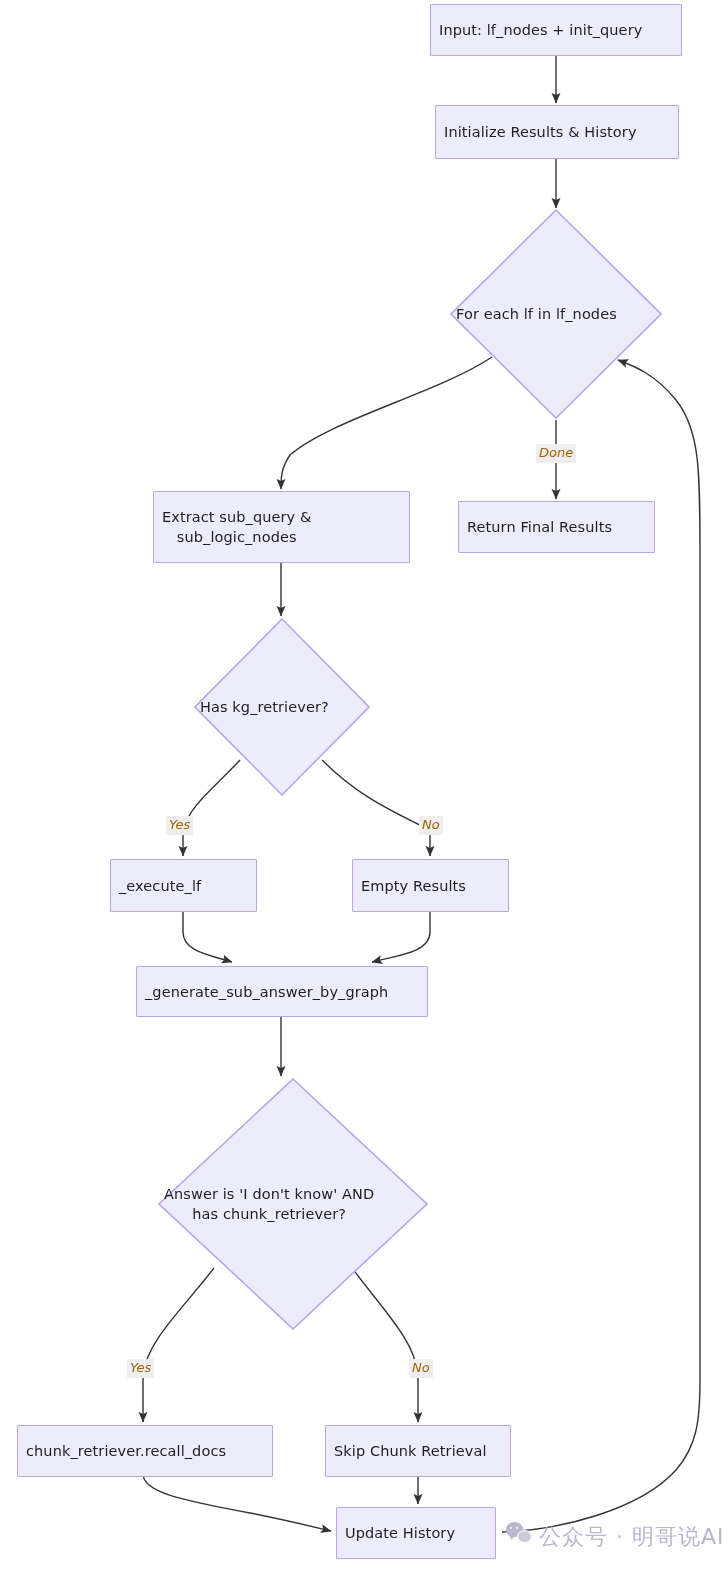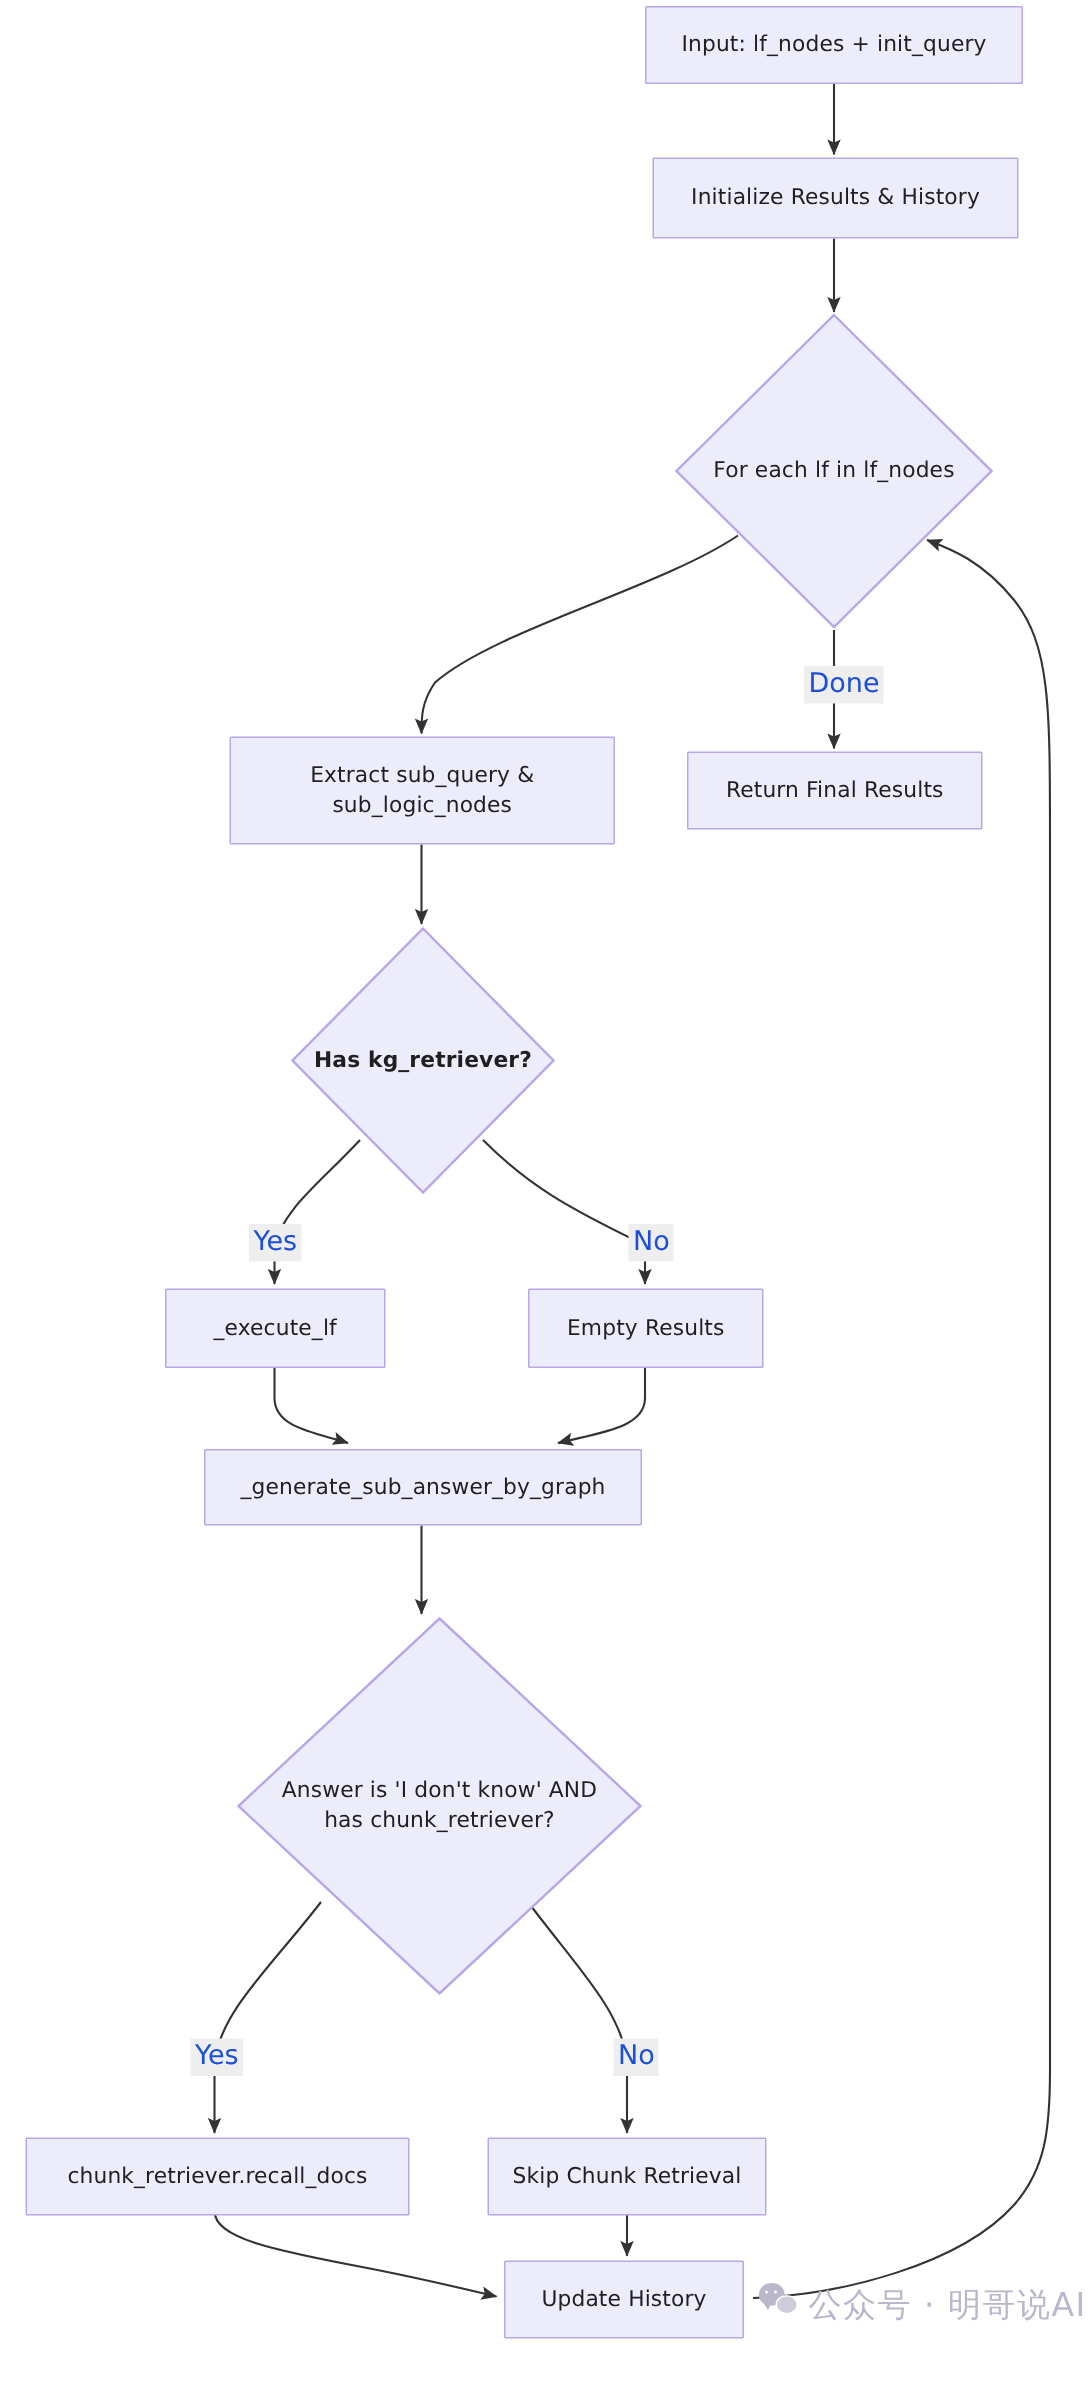--- a/index.html
+++ b/index.html
@@ -26,21 +26,20 @@
     left: 0; top: 0;
     width: 728px;
     height: 1592px;
     pointer-events: none;
   }
   .node {
     position: absolute;
     box-sizing: border-box;
     display: flex;
     align-items: center;
-    justify-content: center;
     text-align: center;
     color: #1f1f20;
     font-size: 14.5px;
     line-height: 1.38;
     letter-spacing: 0.1px;
   }
   .node.box {
     background: #ececfb;
     border: 1.3px solid #b9a5e8;
     border-radius: 1px;
@@ -61,25 +60,26 @@
     padding: 0 6px;
     white-space: pre-line;
   }
   .box-label {
     white-space: pre-line;
     padding: 0 8px;
   }
   .edge-label {
     position: absolute;
     background: #eeeeee;
-    color: #1d4ed8;
-    font-size: 18px;
+    color: #a16207;
+    font-size: 13px;
     line-height: 1.2;
     padding: 1px 3px 2px 3px;
     white-space: nowrap;
+    font-style: italic;
   }
   .watermark {
     position: absolute;
     display: flex;
     gap: 7px;
     color: #bab6cc;
     font-size: 22px;
     font-family: "DejaVu Sans", "Liberation Sans", sans-serif;
     letter-spacing: 1px;
     user-select: none;
@@ -187,21 +187,21 @@
 
   <div class="node box" style="left:458px; top:501px; width:197px; height:52px;">
     <span class="box-label">Return Final Results</span>
   </div>
 
   <div class="node box" style="left:153px; top:491px; width:257px; height:72px;">
     <span class="box-label">Extract sub_query &amp;
 sub_logic_nodes</span>
   </div>
 
-  <div class="node diamond-wrap" style="left:194px; top:618px; width:176px; height:178px;font-weight:bold;">
+  <div class="node diamond-wrap" style="left:194px; top:618px; width:176px; height:178px;">
     <svg viewBox="0 0 176 178" preserveAspectRatio="none">
       <polygon points="88,1 175,89 88,177 1,89" fill="#ececfb" stroke="#b9a5e8" stroke-width="1.6"></polygon>
     </svg>
     <span class="diamond-label">Has kg_retriever?</span>
   </div>
 
   <div class="node box" style="left:110px; top:859px; width:147px; height:53px;">
     <span class="box-label">_execute_lf</span>
   </div>
 

